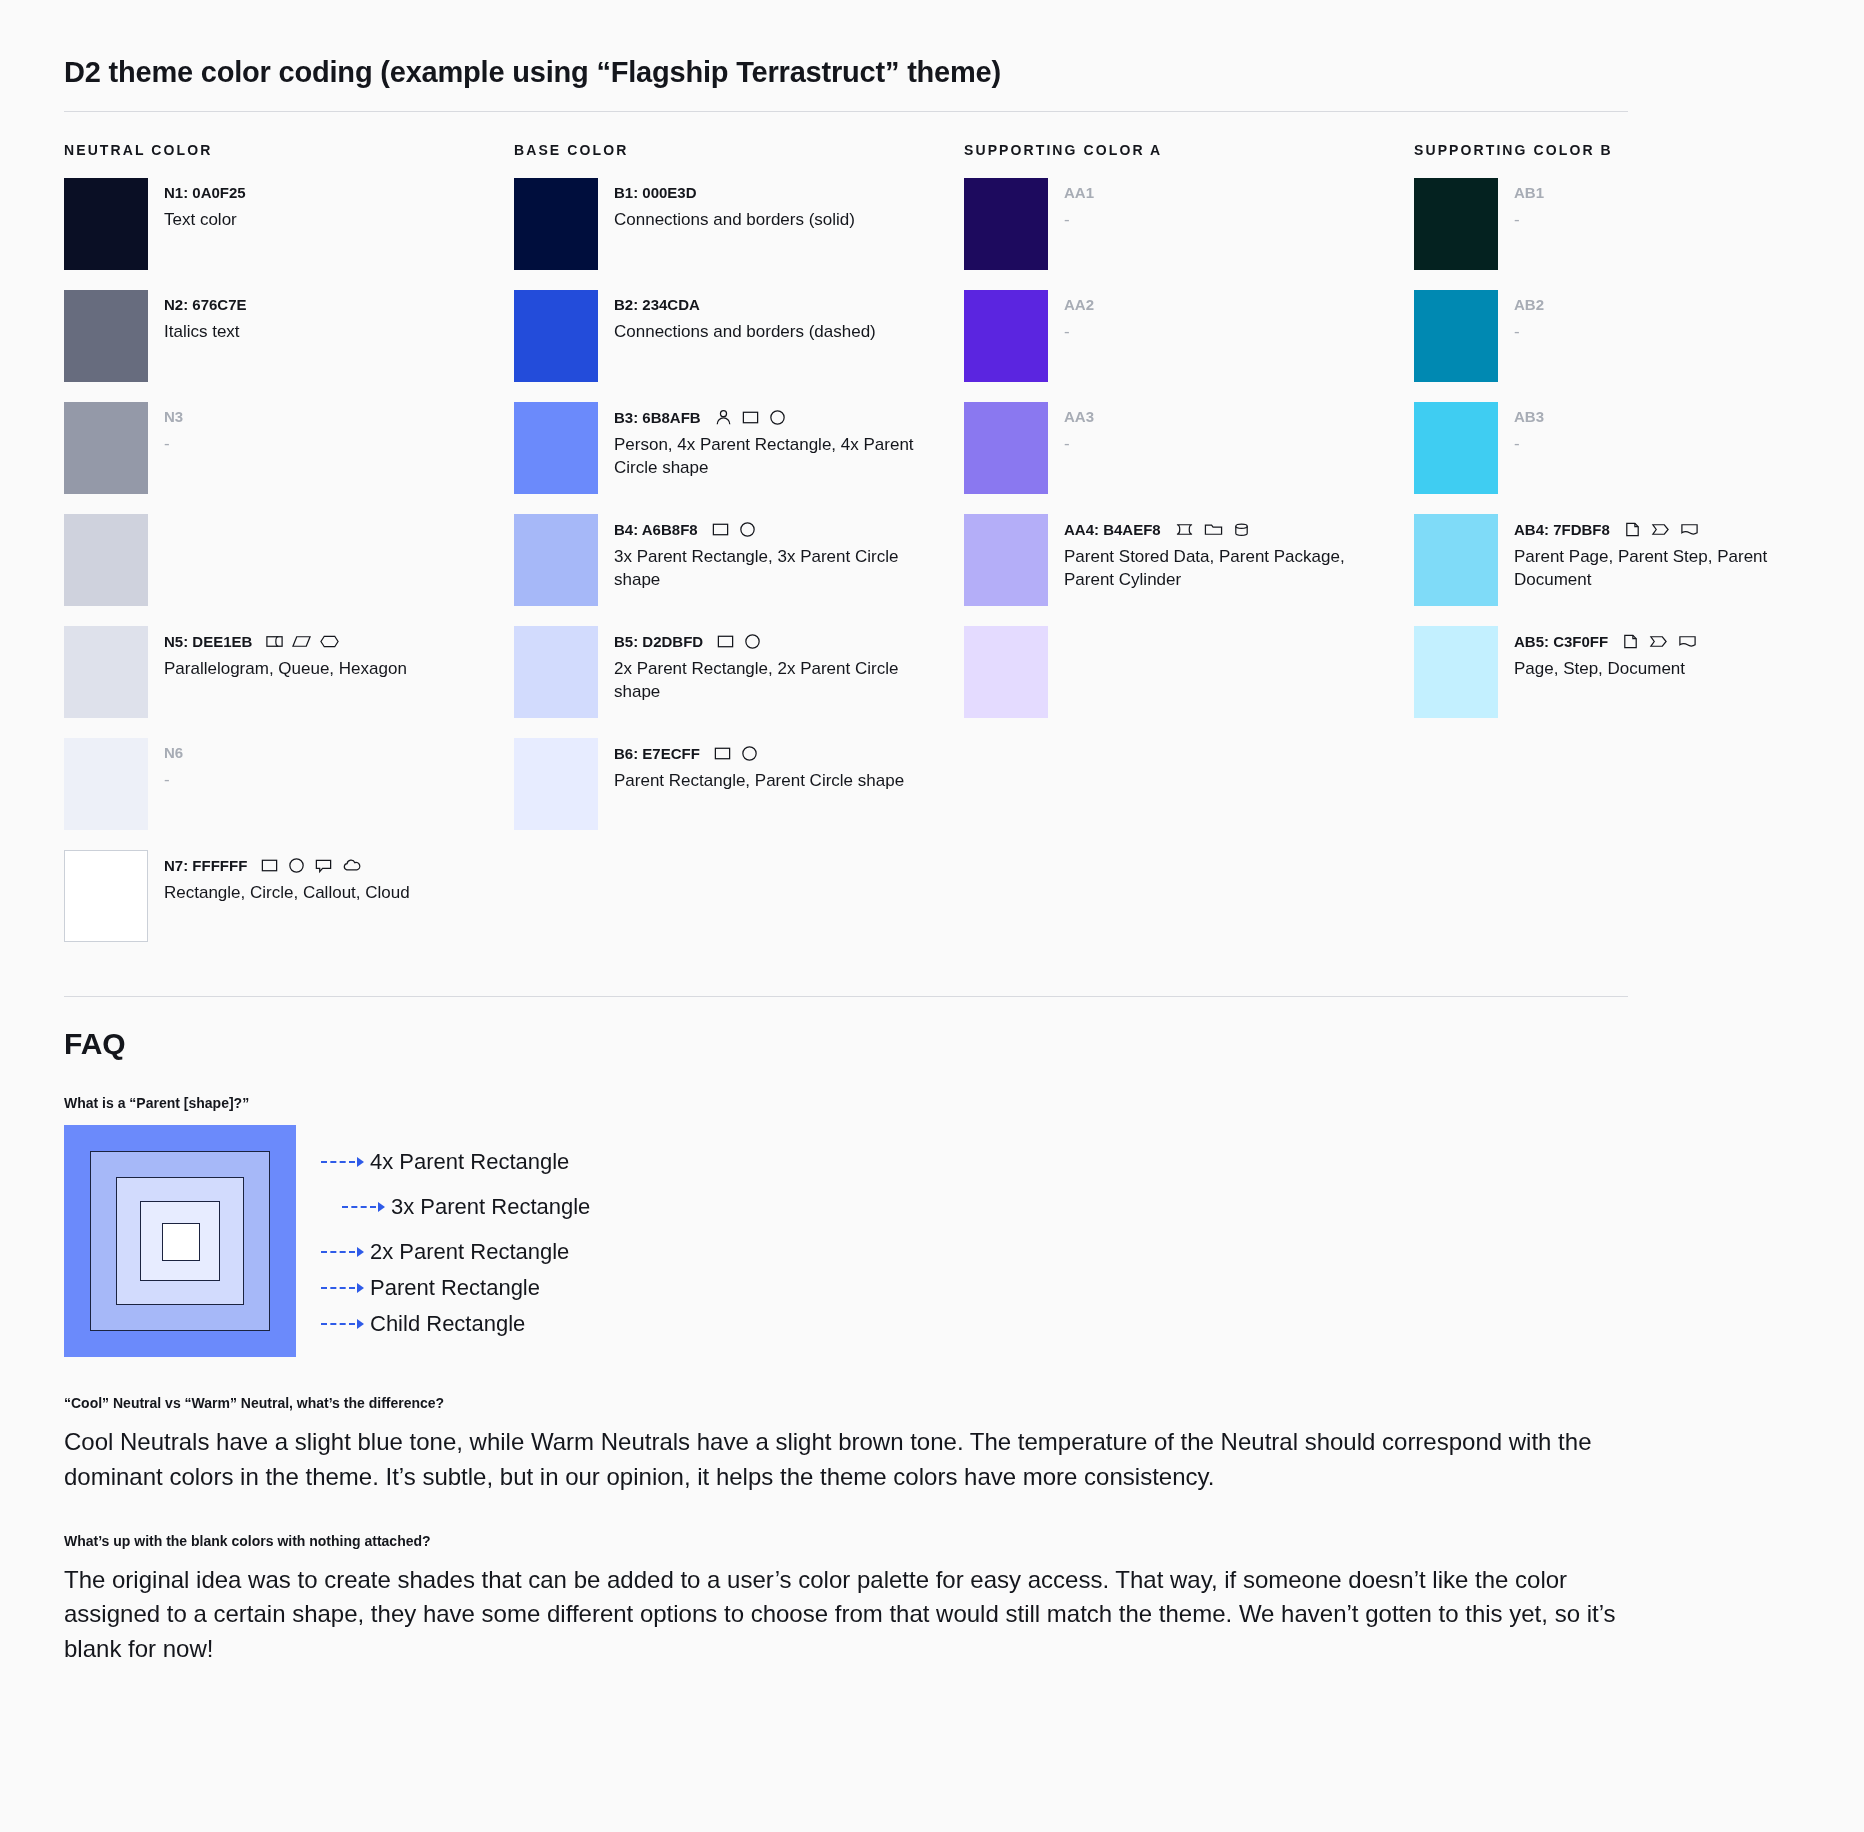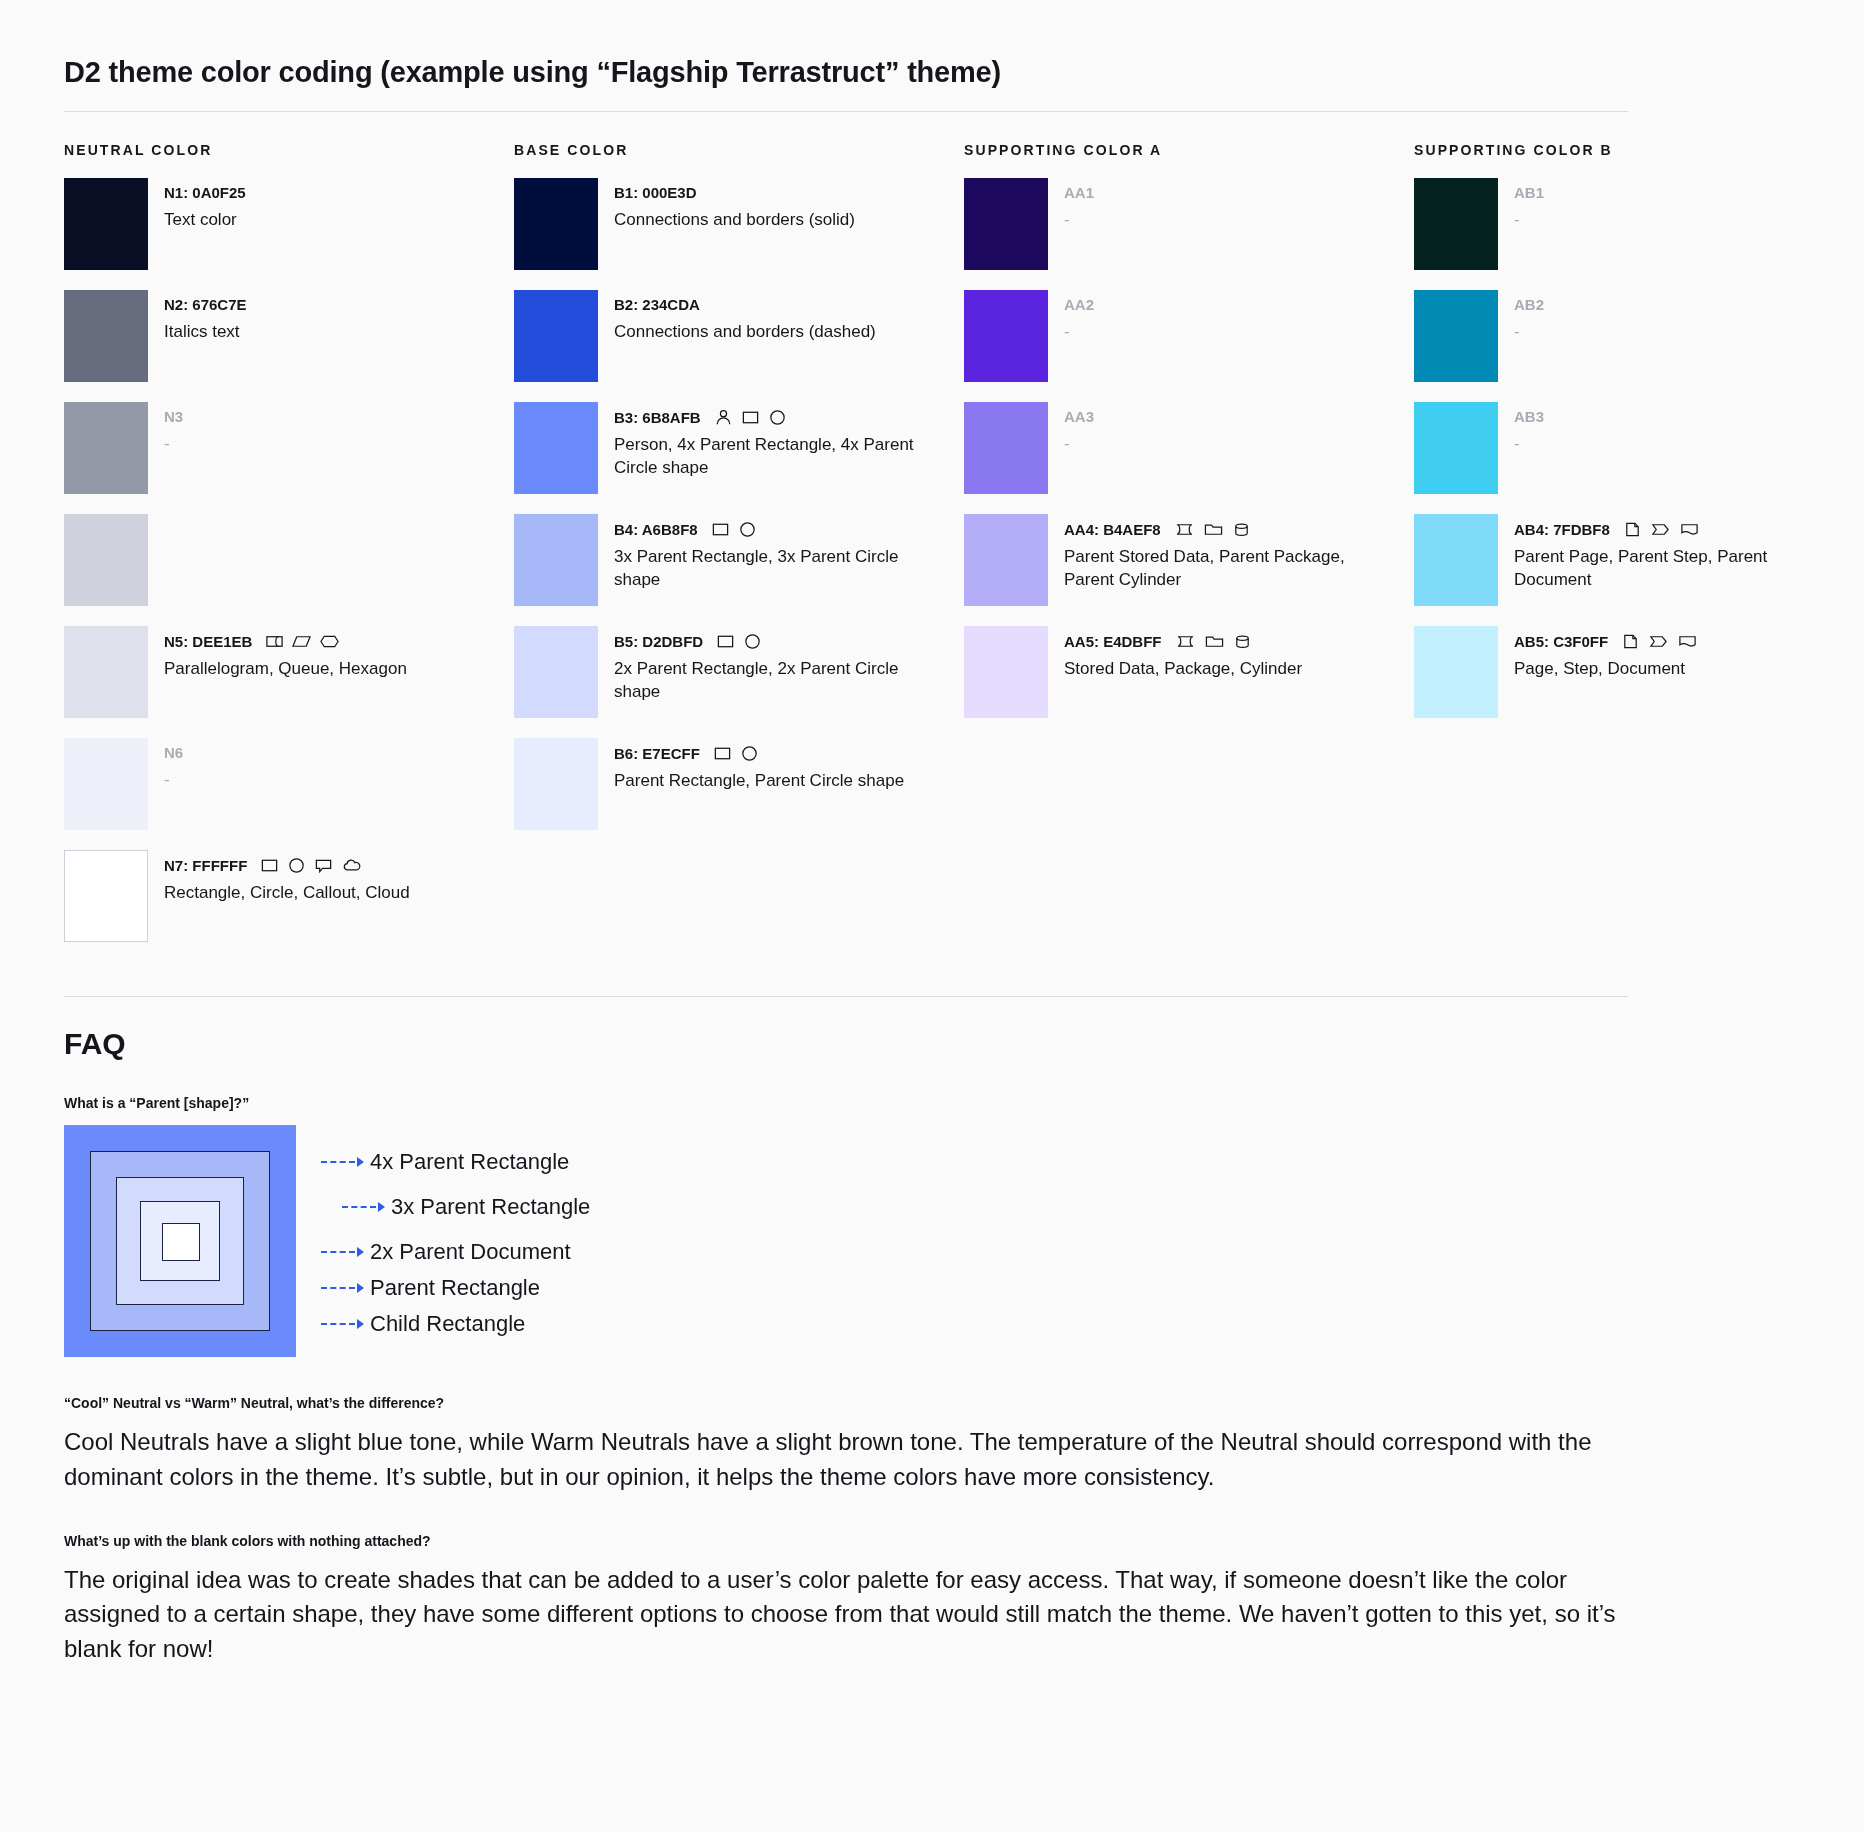--- a/index.html
+++ b/index.html
@@ -407,44 +407,20 @@
                     <ellipse cx="10" cy="6.5" rx="6" ry="2.2" fill="none" stroke="#14161C" stroke-width="1.3"></ellipse>
                   </svg>
                 </span>
               </span>
             </div>
             <div class="sw-desc">Parent Stored Data, Parent Package,  Parent Cylinder</div>
           </div>
         </div>
         <div class="swatch-row">
           <div class="swatch" style="background: rgb(228, 219, 255);"></div>
-          <div class="sw-text">
-            <div class="sw-title">
-              <span>AA5: E4DBFF</span>
-              <span class="icons">
-                <span>
-                  <svg width="21" height="19" viewBox="0 0 22 20">
-                    <path d="M3 5 H19 a3 5 0 0 0 0 10 H3 a3 5 0 0 0 0 -10 Z" fill="none" stroke="#14161C" stroke-width="1.3"></path>
-                  </svg>
-                </span>
-                <span>
-                  <svg width="21" height="19" viewBox="0 0 22 20">
-                    <path d="M2.5 5.5 H9 L10.5 7.5 H19.5 V15 H2.5 Z" fill="none" stroke="#14161C" stroke-width="1.3"></path>
-                  </svg>
-                </span>
-                <span>
-                  <svg width="19" height="19" viewBox="0 0 20 20">
-                    <path d="M4 6.5 V14 a6 2.2 0 0 0 12 0 V6.5" fill="none" stroke="#14161C" stroke-width="1.3"></path>
-                    <ellipse cx="10" cy="6.5" rx="6" ry="2.2" fill="none" stroke="#14161C" stroke-width="1.3"></ellipse>
-                  </svg>
-                </span>
-              </span>
-            </div>
-            <div class="sw-desc">Stored Data, Package, Cylinder</div>
-          </div>
         </div>
       </div>
       <div class="col">
         <div class="col-head">SUPPORTING COLOR B</div>
         <div class="swatch-row">
           <div class="swatch" style="background: rgb(4, 34, 32);"></div>
           <div class="sw-text">
             <div class="sw-title muted">
               <span>AB1</span>
             </div>
@@ -547,21 +523,21 @@
         <span>4x Parent Rectangle</span>
       </div>
       <div class="nest-label" style="top:69px;left:0;padding-left:21px;">
         <span class="dash-line" style="width:34px;"></span>
           <span class="arrow"></span>
         <span>3x Parent Rectangle</span>
       </div>
       <div class="nest-label" style="top:114px;left:0;">
         <span class="dash-line" style="width:34px;"></span>
           <span class="arrow"></span>
-        <span>2x Parent Document</span>
+        <span>2x Parent Rectangle</span>
       </div>
       <div class="nest-label" style="top:150px;left:0;">
         <span class="dash-line" style="width:34px;"></span>
           <span class="arrow"></span>
         <span>Parent Rectangle</span>
       </div>
       <div class="nest-label" style="top:186px;left:0;">
         <span class="dash-line" style="width:34px;"></span>
           <span class="arrow"></span>
         <span>Child Rectangle</span>

